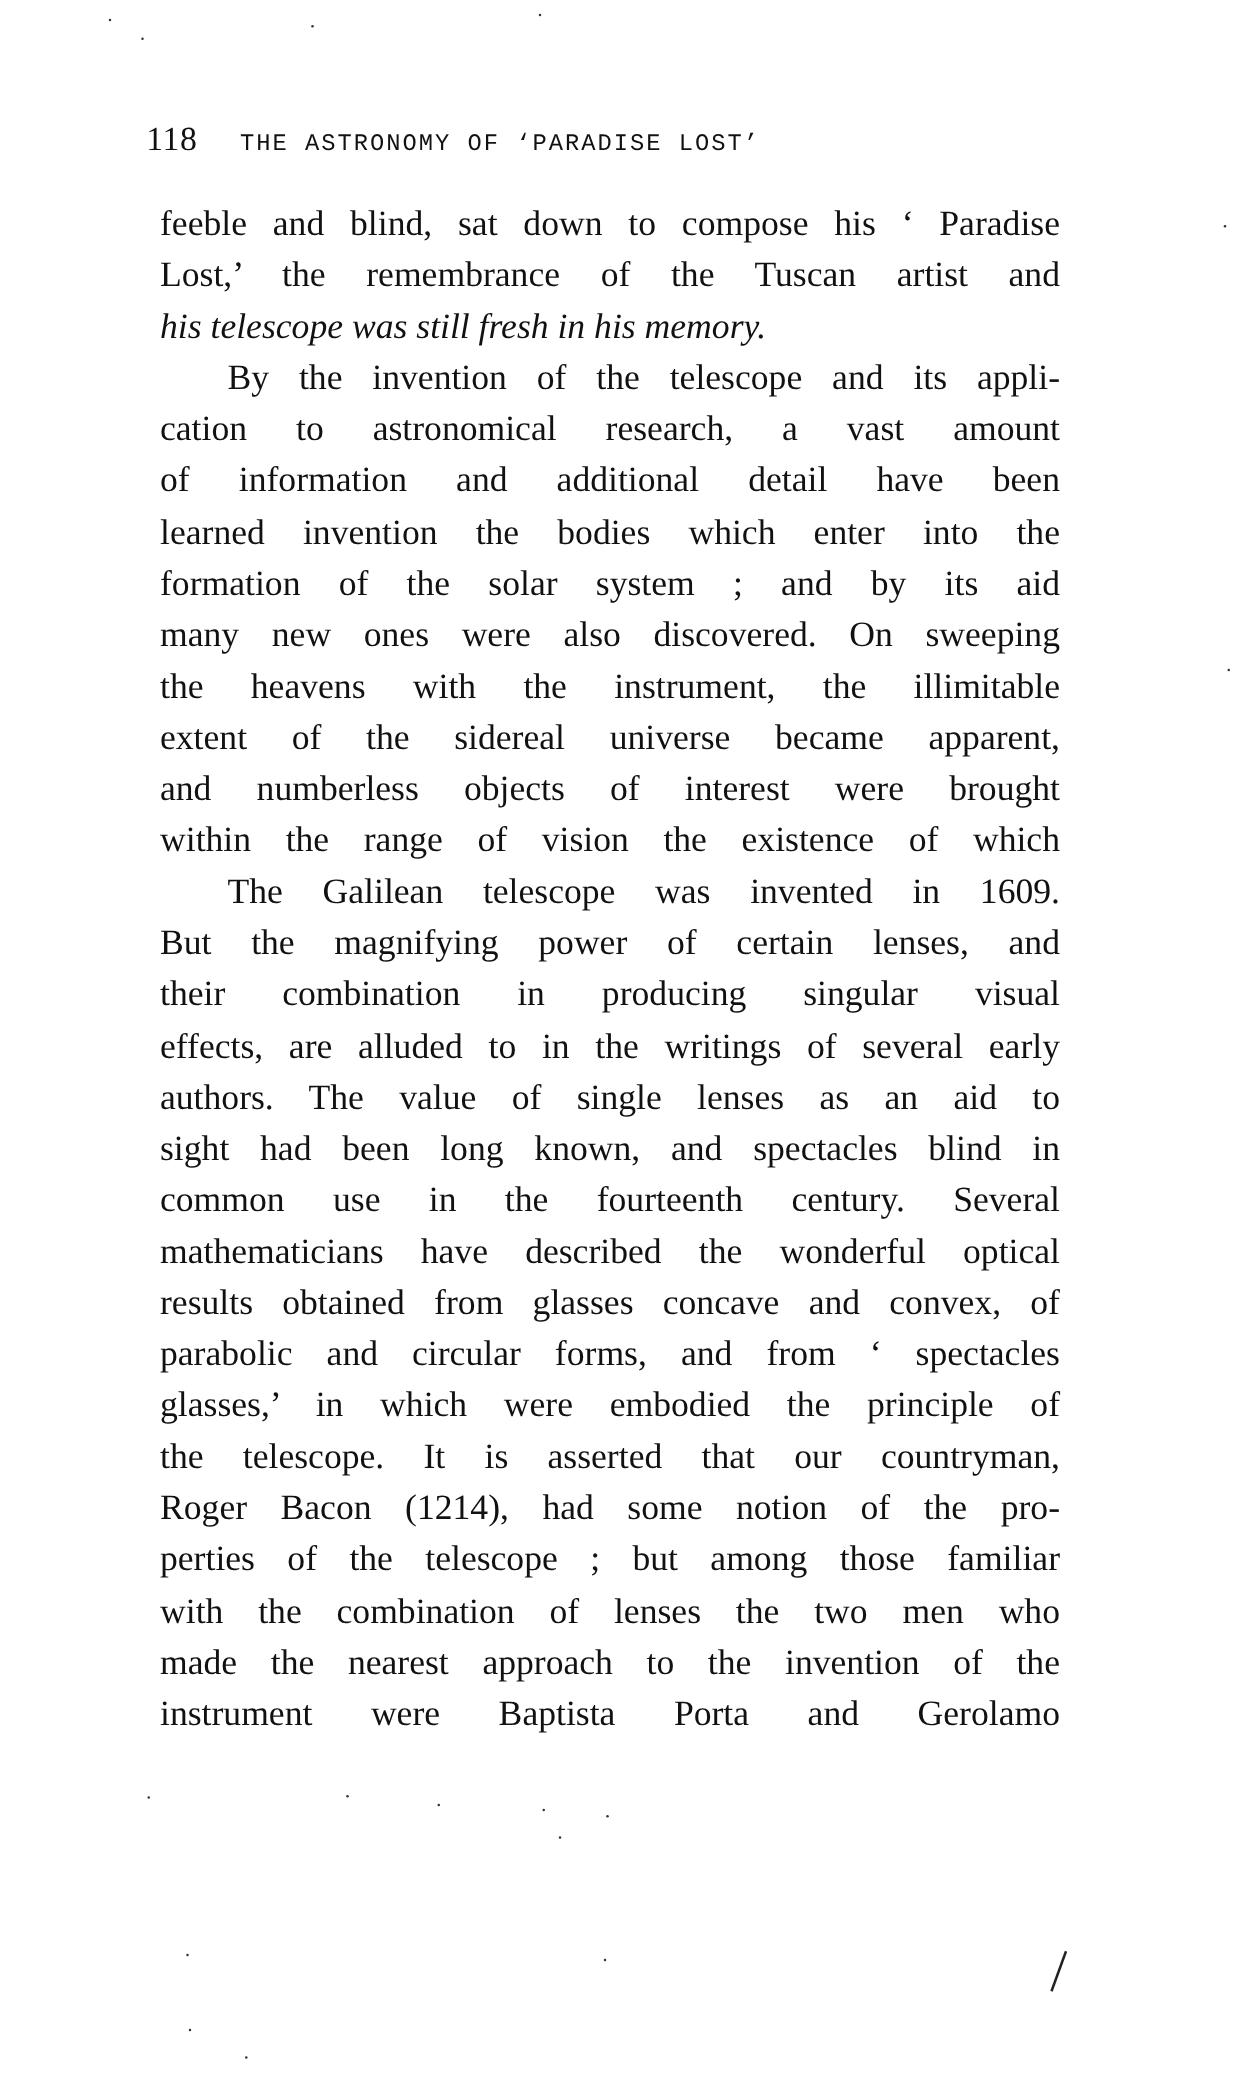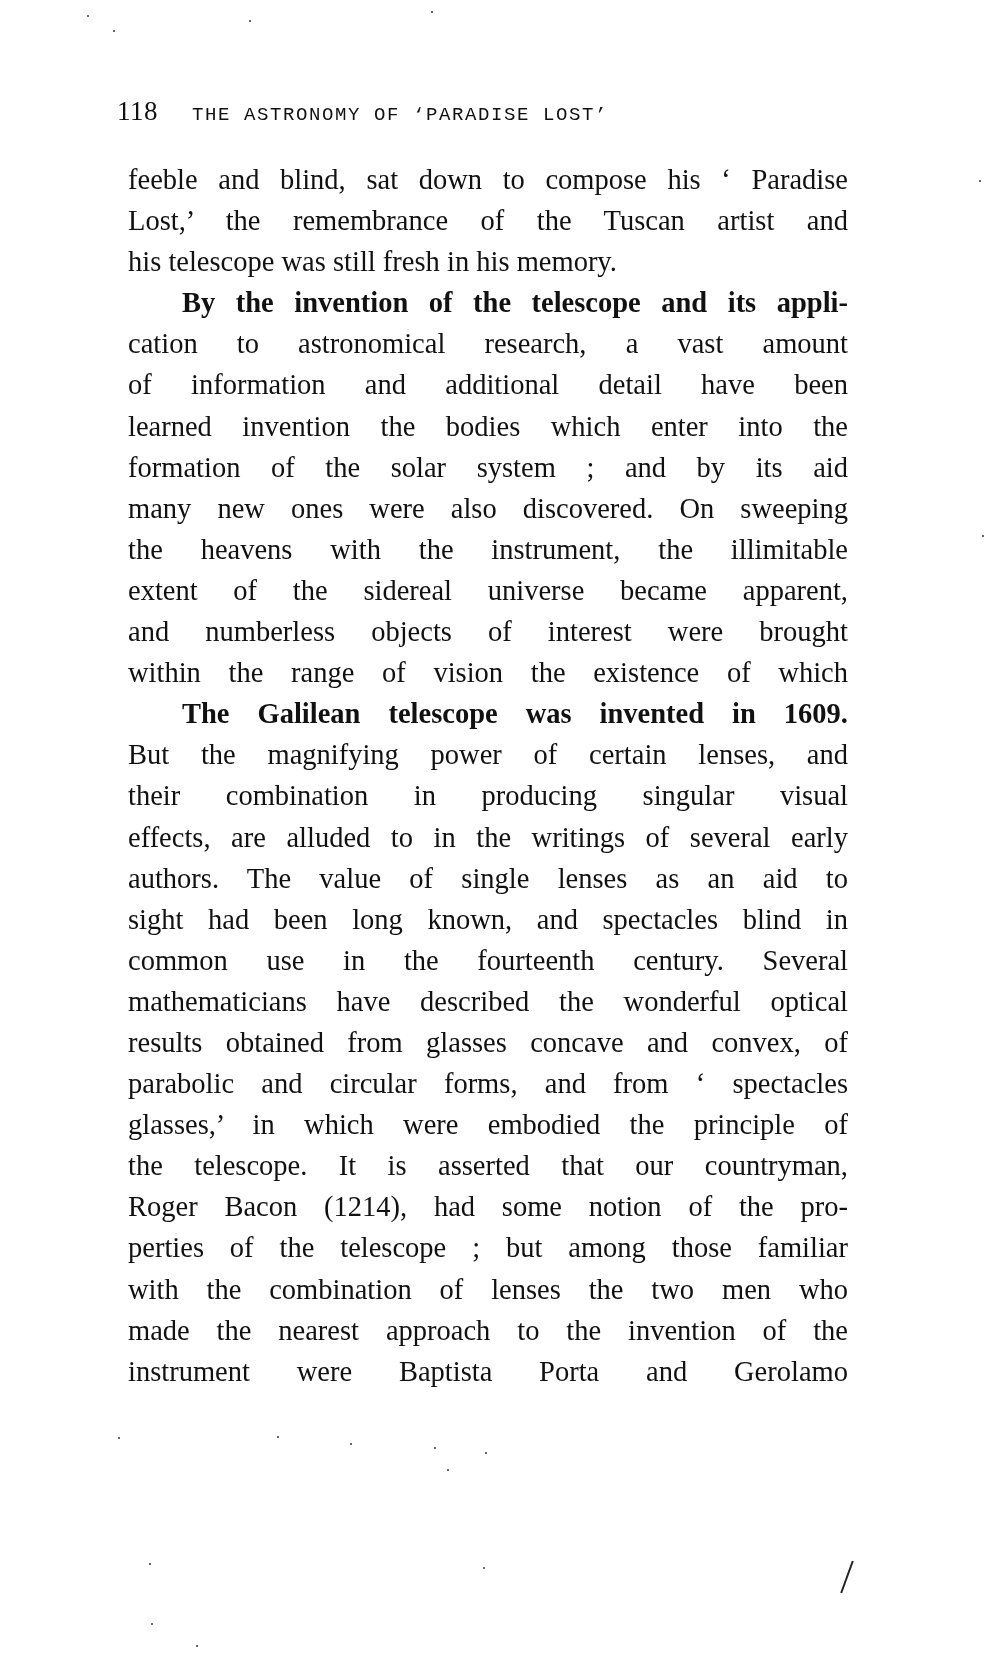--- a/index.html
+++ b/index.html
@@ -53,22 +53,22 @@
       display: block;
       height: 41.1px;
       line-height: 41.1px;
       font-family: "Liberation Serif", serif;
       font-size: 28.5px;
       text-align: justify;
       text-align-last: justify;
       white-space: nowrap;
       overflow: visible;
     }
-    .line.indent { padding-left: 54px; font-weight: bold; }
-    .line.last { text-align-last: left; }
+    .line.indent { padding-left: 54px; }
+    .line.last { text-align-last: left; font-style: italic; }
     .speck {
       position: absolute;
       width: 2px; height: 2px;
       background: #333;
       border-radius: 1px;
     }
     .slash-mark {
       position: absolute;
       left: 846px;
       top: 1560px;

